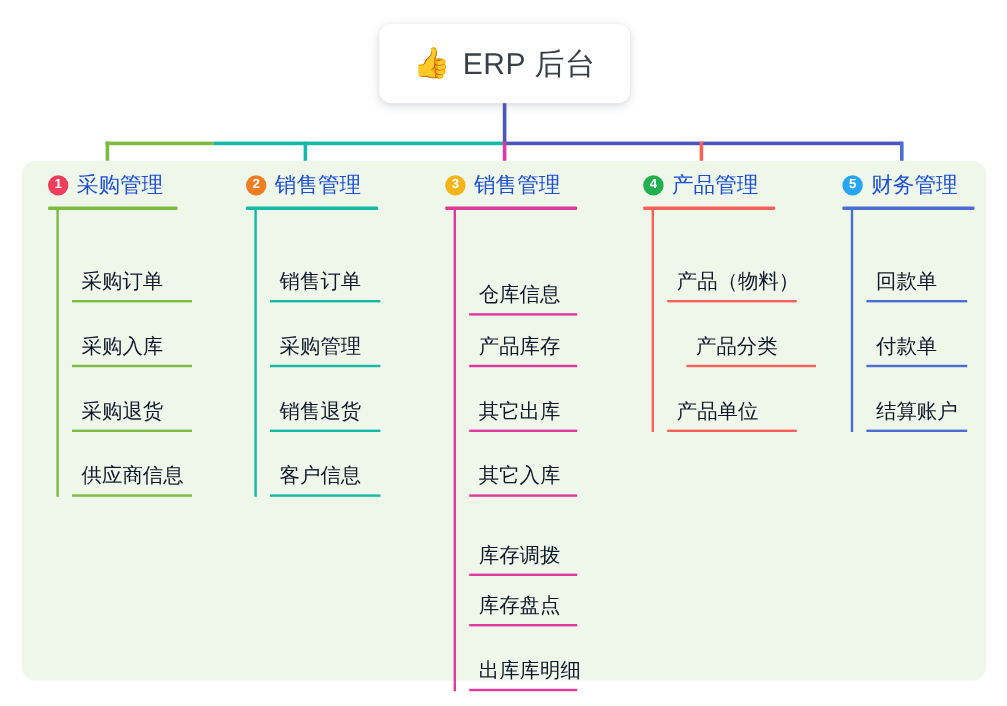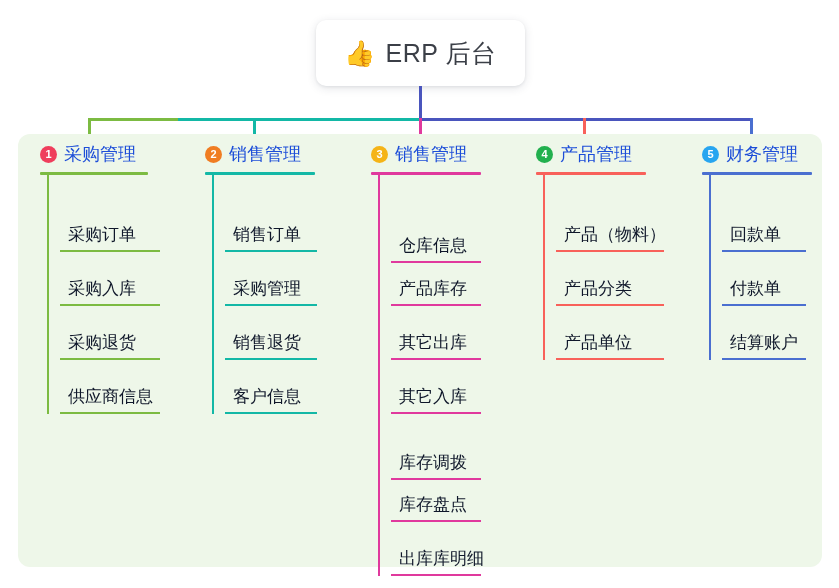--- a/index.html
+++ b/index.html
@@ -172,21 +172,21 @@
         <div class="col-head">
           <span class="badge" style="background: rgb(34, 176, 78);">4</span>
           <span class="col-title">产品管理</span>
         </div>
         <div class="head-rule" style="width: 110px; background: rgb(248, 97, 90);"></div>
         <div class="spine" style="height: 185px; background: rgb(248, 97, 90);"></div>
         <div class="leaf" style="top: 82px; width: 108px; height: 36px;">
           <span class="leaf-label">产品（物料）</span>
           <div class="leaf-rule" style="width: 108px; background: rgb(248, 97, 90);"></div>
         </div>
-        <div class="leaf" style="top: 136px; width: 108px; height: 36px;">
+        <div class="leaf" style="top: 136px; width: 108px; height: 36px; margin-left: 16px;">
           <span class="leaf-label">产品分类</span>
           <div class="leaf-rule" style="width: 108px; background: rgb(248, 97, 90);"></div>
         </div>
         <div class="leaf" style="top: 190px; width: 108px; height: 36px;">
           <span class="leaf-label">产品单位</span>
           <div class="leaf-rule" style="width: 108px; background: rgb(248, 97, 90);"></div>
         </div>
       </div>
       <div class="col" style="left: 684px; height: 433px;">
         <div class="col-head">

